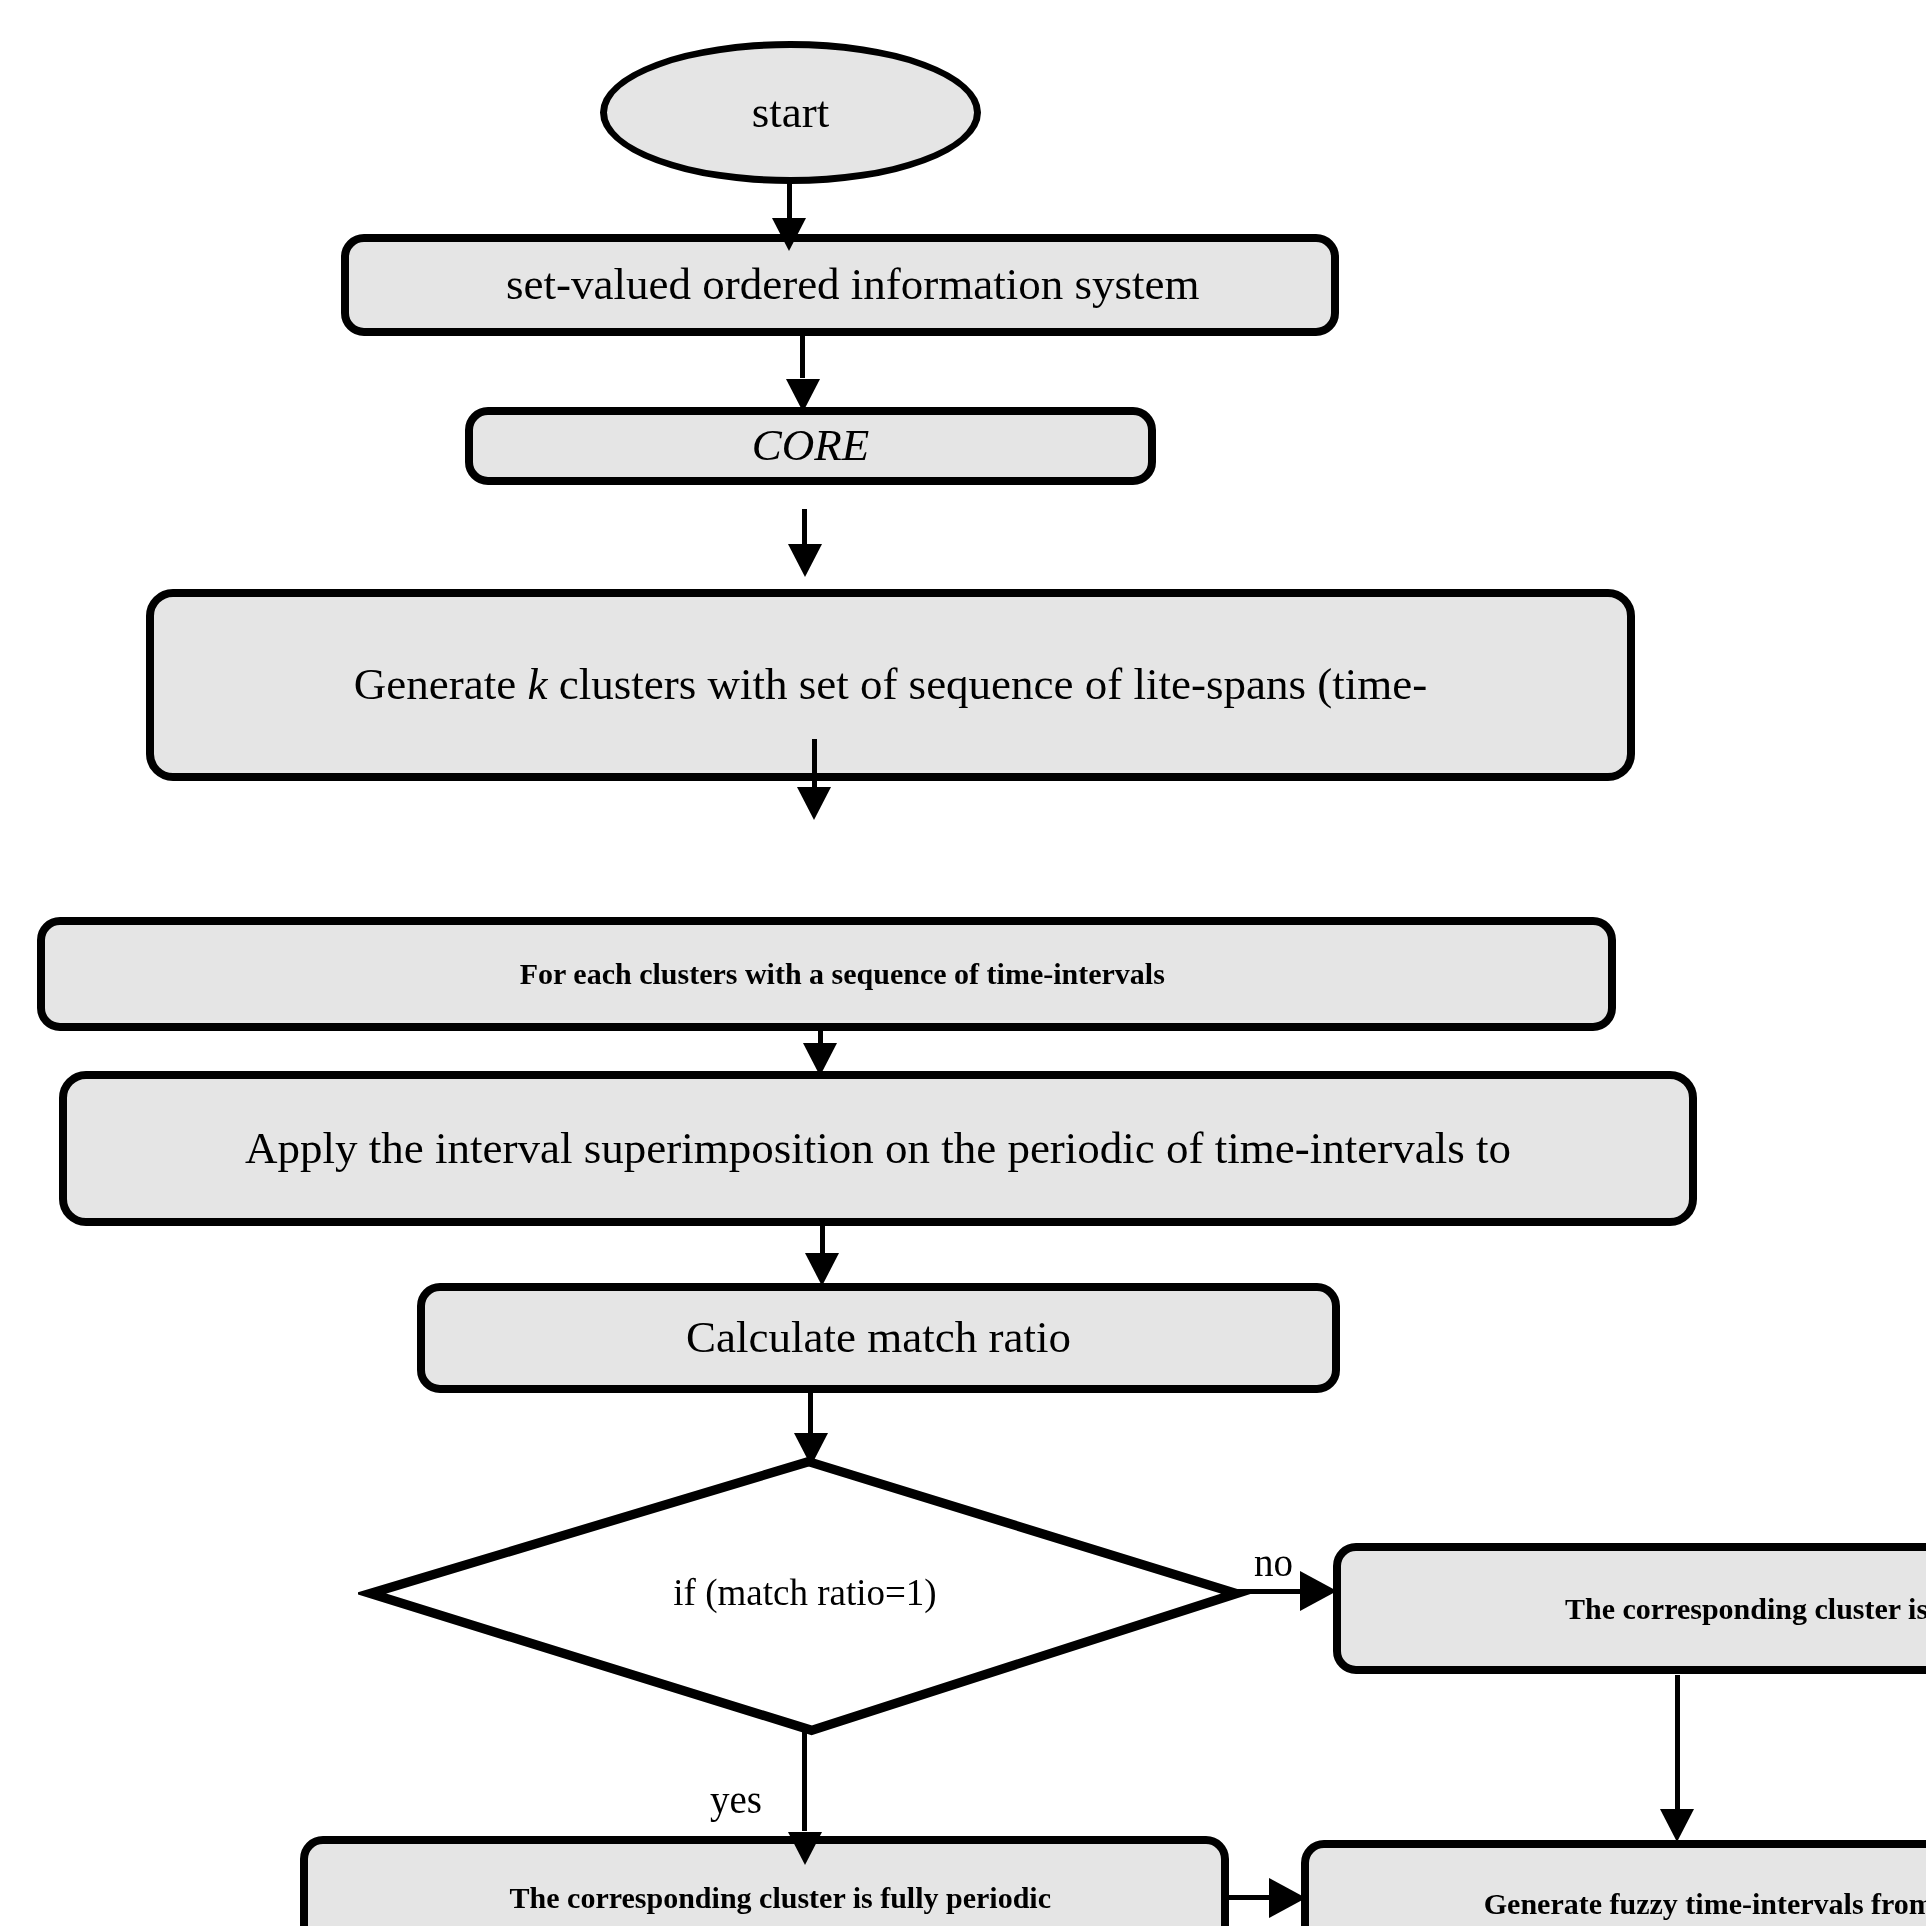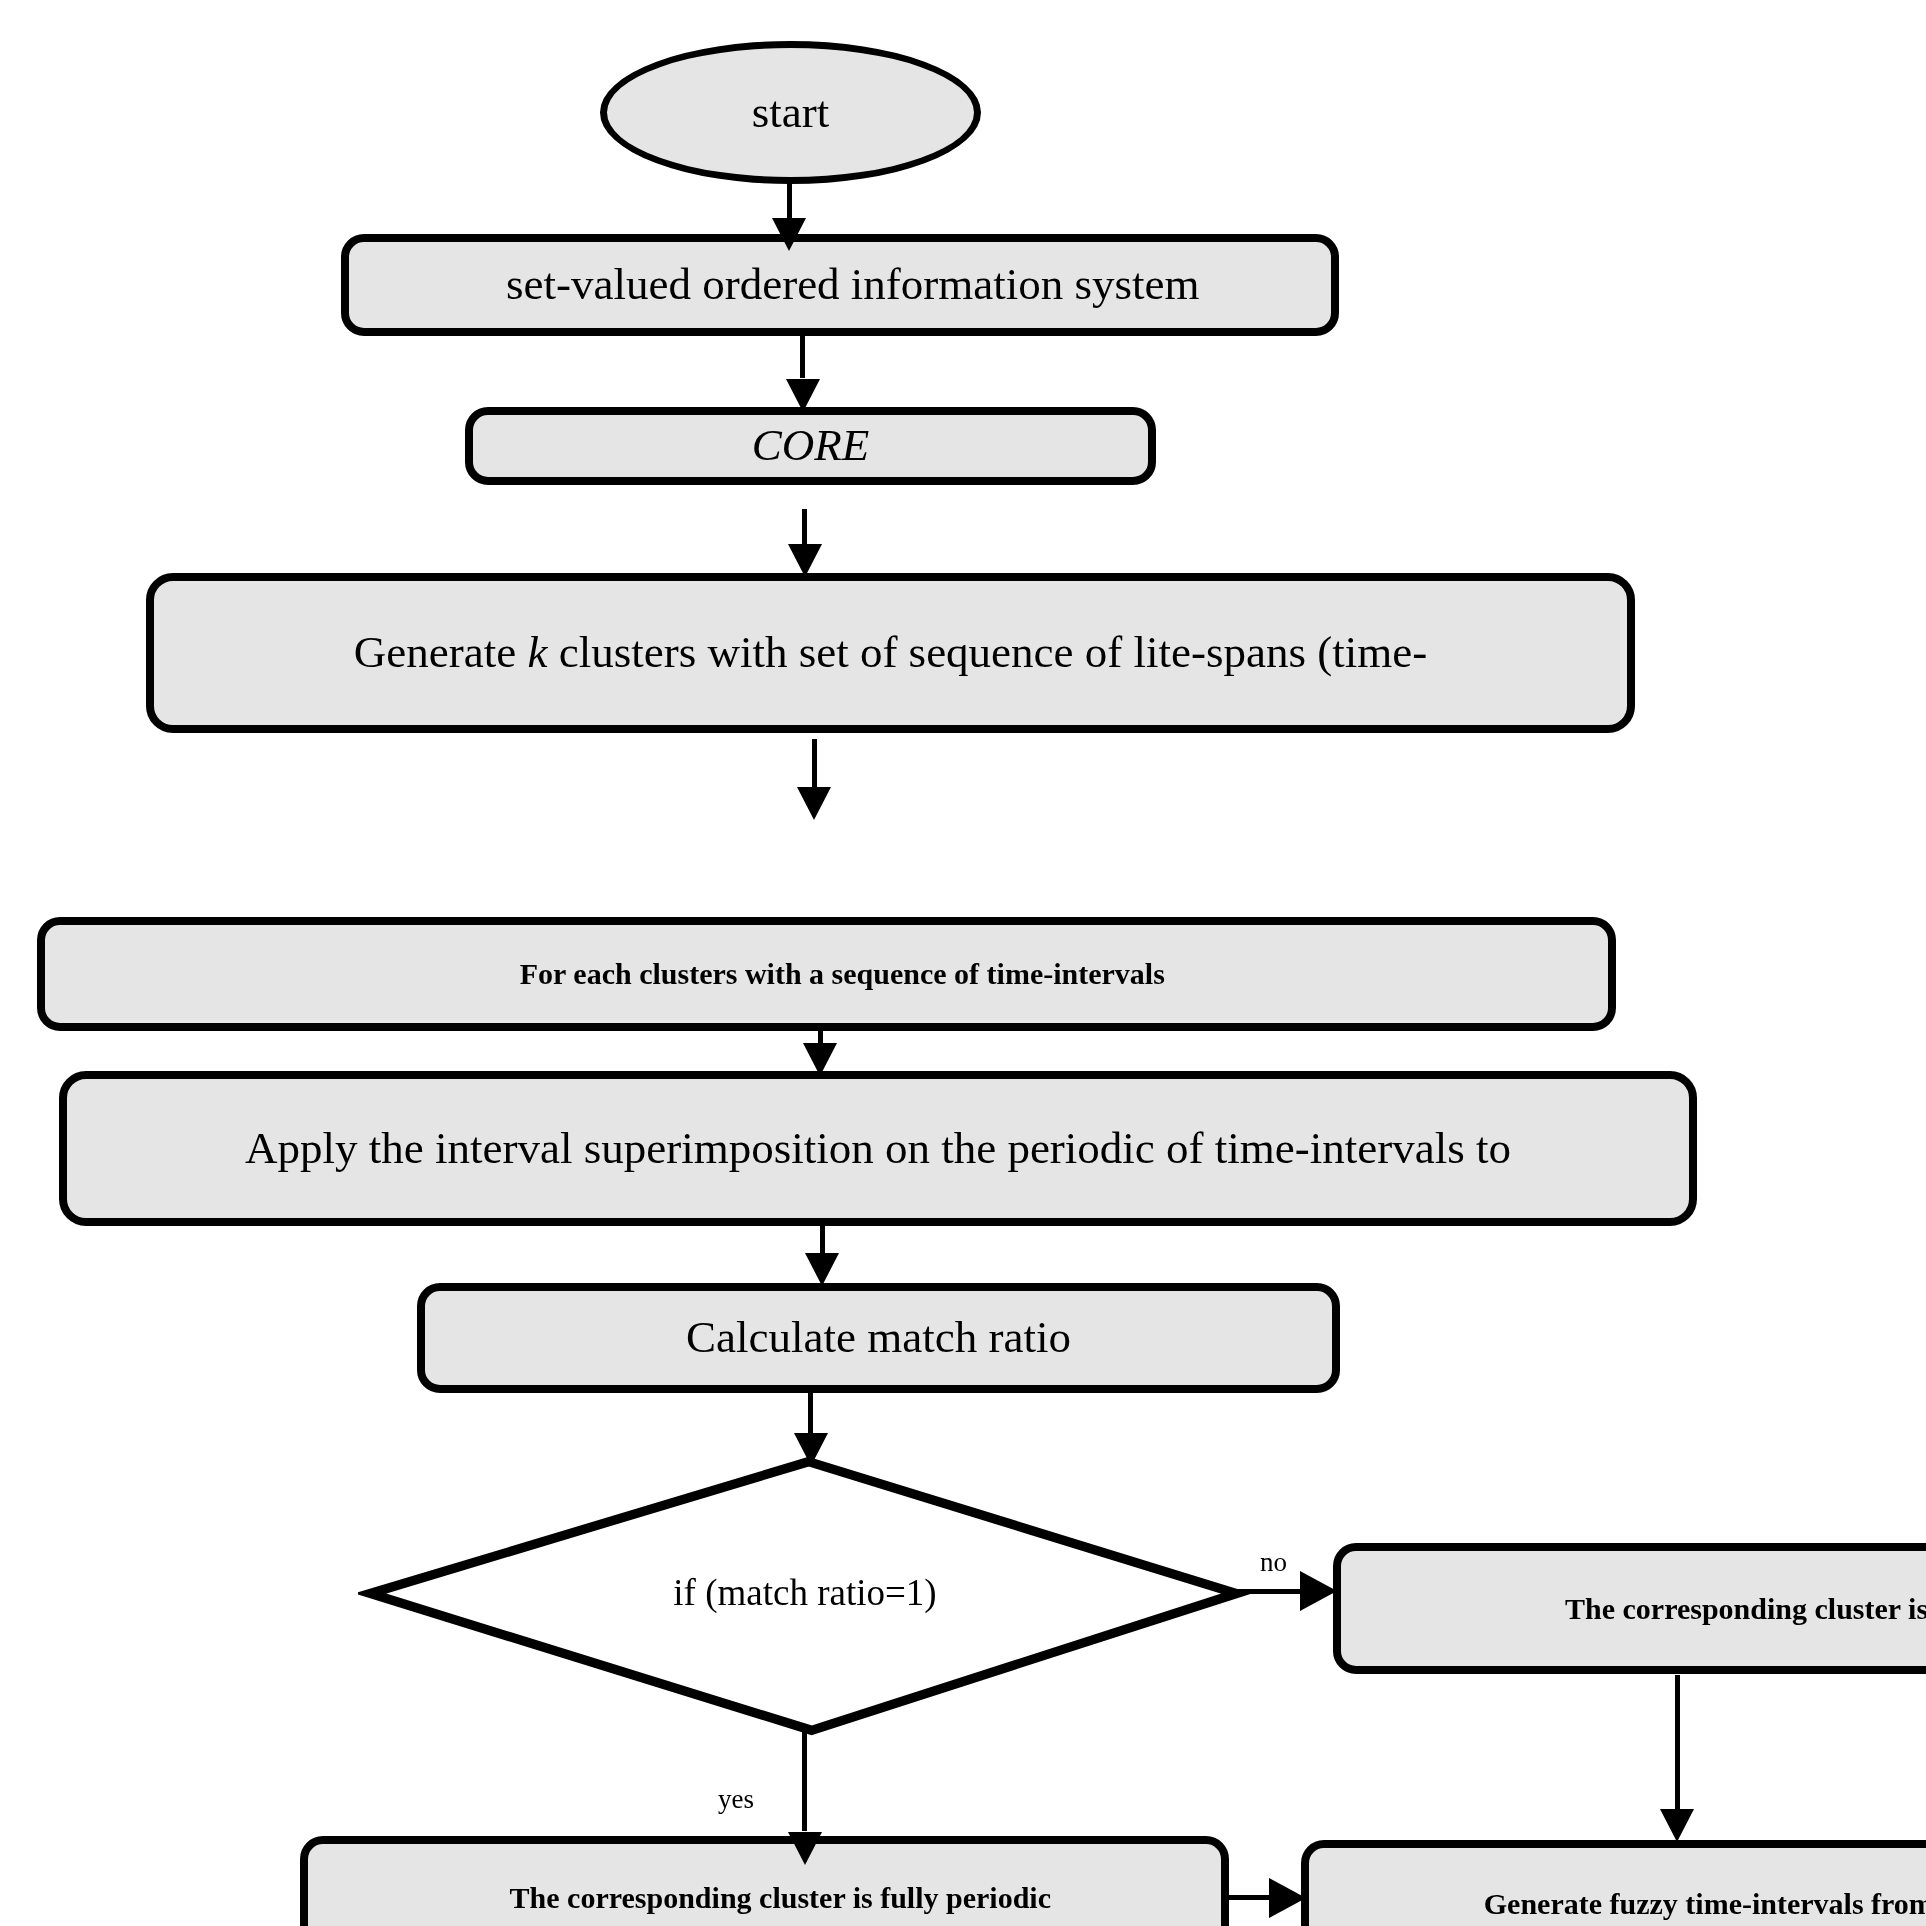--- a/index.html
+++ b/index.html
@@ -37,21 +37,21 @@
   }
   .arr-right {
     position: absolute; width: 0; height: 0;
     border-top: 20px solid transparent;
     border-bottom: 20px solid transparent;
     border-left: 37px solid #000000;
   }
   .edge-label {
     position: absolute;
     display: flex; align-items: center; justify-content: center;
-    font-size: 27px;
+    font-size: 39px;
     text-align: center;
   }
   #decision-label {
     position: absolute;
     left: 493px; top: 1558px; width: 624px; height: 69px;
     display: flex; align-items: center; justify-content: center;
     font-size: 37px; text-align: center;
   }
   #diamond-svg { position: absolute; left: 358px; top: 1450px; }
   .var-italic { font-style: italic; }
@@ -66,21 +66,21 @@
   </div>
 
   <div class="node rect lg" style="left:341px; top:234px; width:998px; height:102px; border-radius:23px;padding-left:41px;">
     <span>set-valued ordered information system</span>
   </div>
 
   <div class="node rect lg" style="left:465px; top:407px; width:691px; height:78px; border-radius:23px;font-style:italic;">
     <span>CORE</span>
   </div>
 
-  <div class="node rect lg" style="left:146px; top:573px; width:1489px; height:160px;">
+  <div class="node rect lg" style="left:146px; top:589px; width:1489px; height:192px;">
     <span><span>Generate </span><span class="var-italic">k</span><span> clusters with set of sequence of lite-spans (time-</span></span>
   </div>
 
   <div class="node rect sm" style="left:37px; top:917px; width:1579px; height:114px; border-radius:23px;">
     <span>For each clusters with a sequence of time-intervals</span>
   </div>
 
   <div class="node rect lg" style="left:59px; top:1071px; width:1638px; height:155px;">
     <span>Apply the interval superimposition on the periodic of time-intervals to</span>
   </div>

